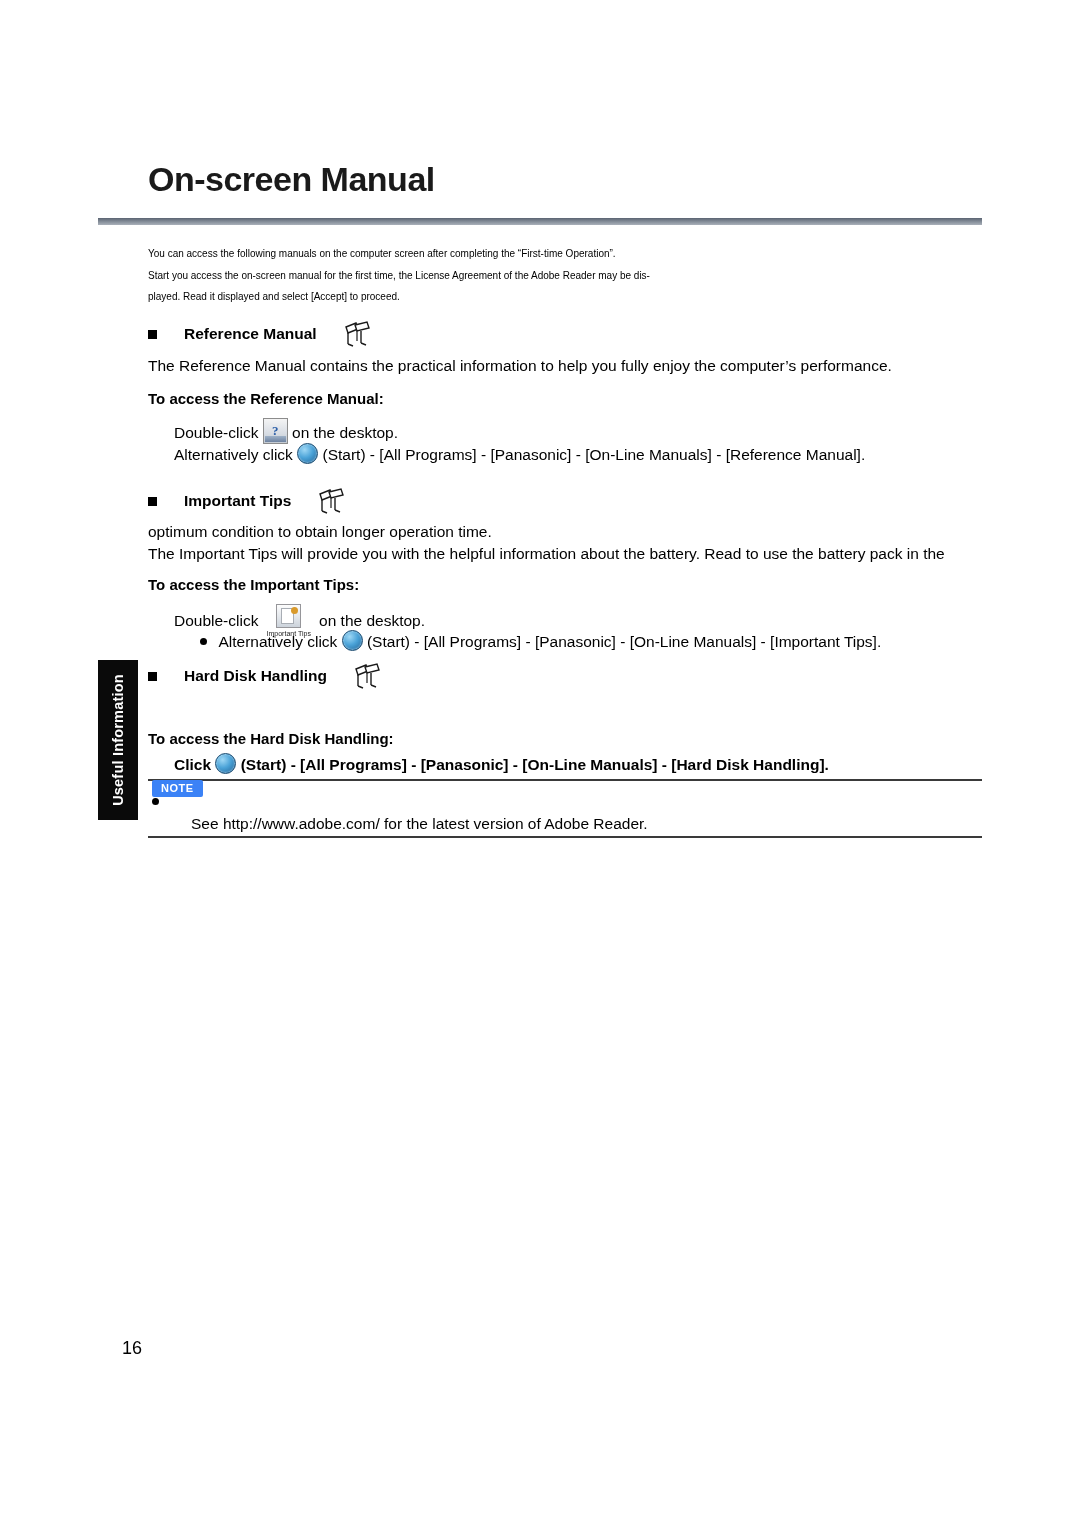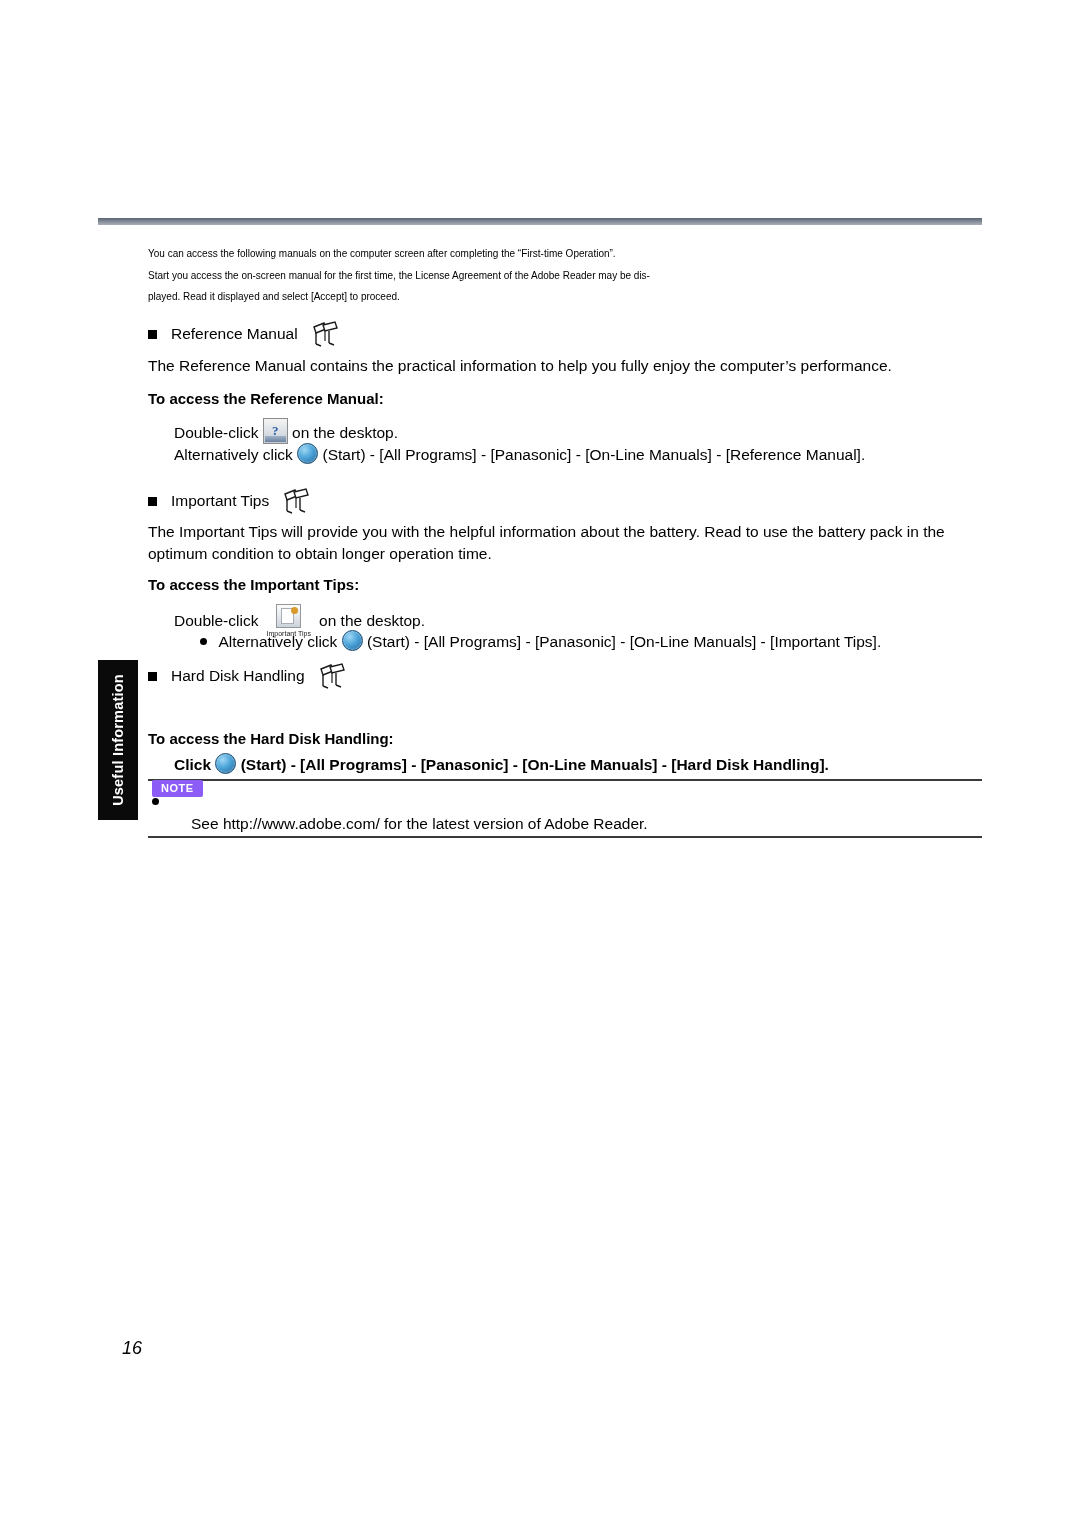--- a/index.html
+++ b/index.html
@@ -58,24 +58,24 @@
     position: absolute;
     font-size: 15.5px;
     line-height: 21.5px;
     color: #000;
   }
 
   
   .sec-head {
     position: absolute;
     font-size: 15.5px;
-    font-weight: normal;
+    font-weight: bold;
     display: flex;
     align-items: center;
-    gap: 12px;
+    gap: 25px;
   }
   .sq {
     display: inline-block;
     width: 9px;
     height: 9px;
     background: #000;
     margin-right: 2px;
   }
 
   .sub-head {
@@ -215,21 +215,21 @@
     left: 148px;
     top: 836px;
     width: 834px;
     height: 2px;
     background: #3a3a3a;
   }
   .note-badge {
     position: absolute;
     left: 152px;
     top: 780px;
-    background: #8b5cf6;
+    background: #3b82f6;
     color: #fff;
     font-size: 11px;
     font-weight: bold;
     letter-spacing: 0.5px;
     padding: 2px 9px 3px 9px;
     border-radius: 2px;
   }
   .note-body {
     position: absolute;
     left: 152px;
@@ -240,29 +240,29 @@
   }
   .note-body .l2 { margin-left: 39px; }
 
   
   .pageno {
     position: absolute;
     left: 122px;
     top: 1338px;
     font-size: 18px;
     color: #000;
-    font-style: italic;
   }
   .nowrap { white-space: nowrap; }
 </style>
 </head>
 <body>
 
 <div class="page">
 
+  <div class="title">On-screen Manual</div>
   <div class="title-rule"></div>
 
   <div class="intro">
     <div class="line">You can access the following manuals on the computer screen after completing the “First-time Operation”.</div>
     <div class="line">Start you access the on-screen manual for the first time, the License Agreement of the Adobe Reader may be dis-</div>
     <div class="line">played. Read it displayed and select [Accept] to proceed.</div>
   </div>
 
   <div class="sec-head" style="left:148px; top:321px;">
     <span class="sq"></span>
@@ -306,22 +306,22 @@
         <path d="M6 12 L6 23" stroke="#1a1a1a" stroke-width="1.4" fill="none"></path>
         <path d="M19 10 L19 22" stroke="#1a1a1a" stroke-width="1.4" fill="none"></path>
         <path d="M6 23 L11 25" stroke="#1a1a1a" stroke-width="1.4" fill="none"></path>
         <path d="M19 22 L24 24" stroke="#1a1a1a" stroke-width="1.4" fill="none"></path>
         <path d="M15 10 L15 20" stroke="#1a1a1a" stroke-width="1.2" fill="none"></path>
       </svg>
     </span>
   </div>
 
   <div class="para" style="left:148px; top:521px; width:845px;">
+    <div class="line">optimum condition to obtain longer operation time.</div>
     <div class="line">The Important Tips will provide you with the helpful information about the battery. Read to use the battery pack in the</div>
-    <div class="line">optimum condition to obtain longer operation time.</div>
   </div>
 
   <div class="sub-head" style="left:148px; top:576px;">To access the Important Tips:</div>
 
   <div class="para nowrap" style="left:174px; top:604px;">
     <span>Double-click</span>
     <span class="tips-icon-wrap">
       <span class="tips-icon">
           <span class="pg"></span>
           <span class="pin"></span>

